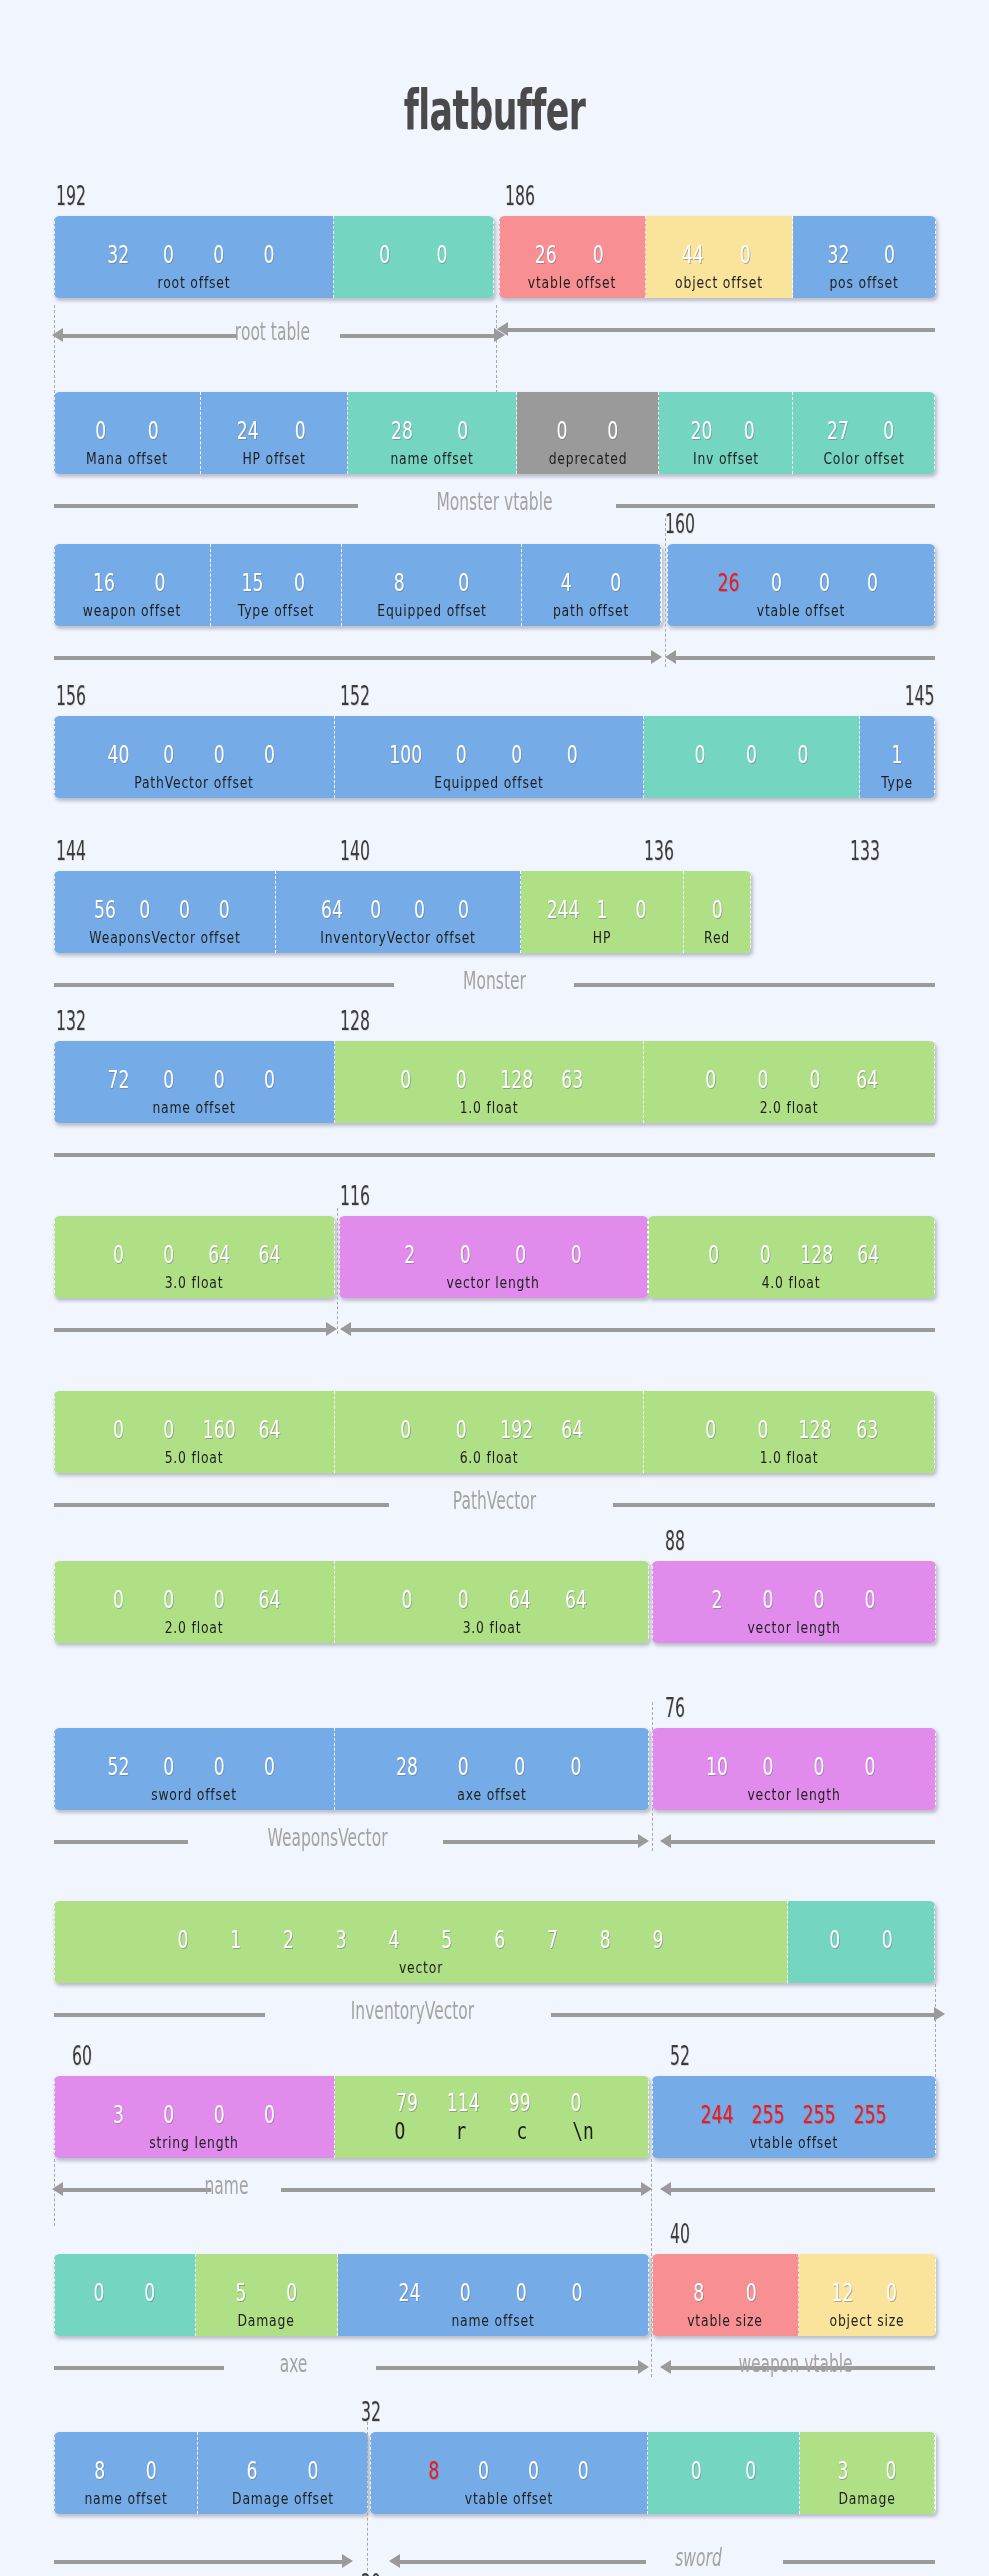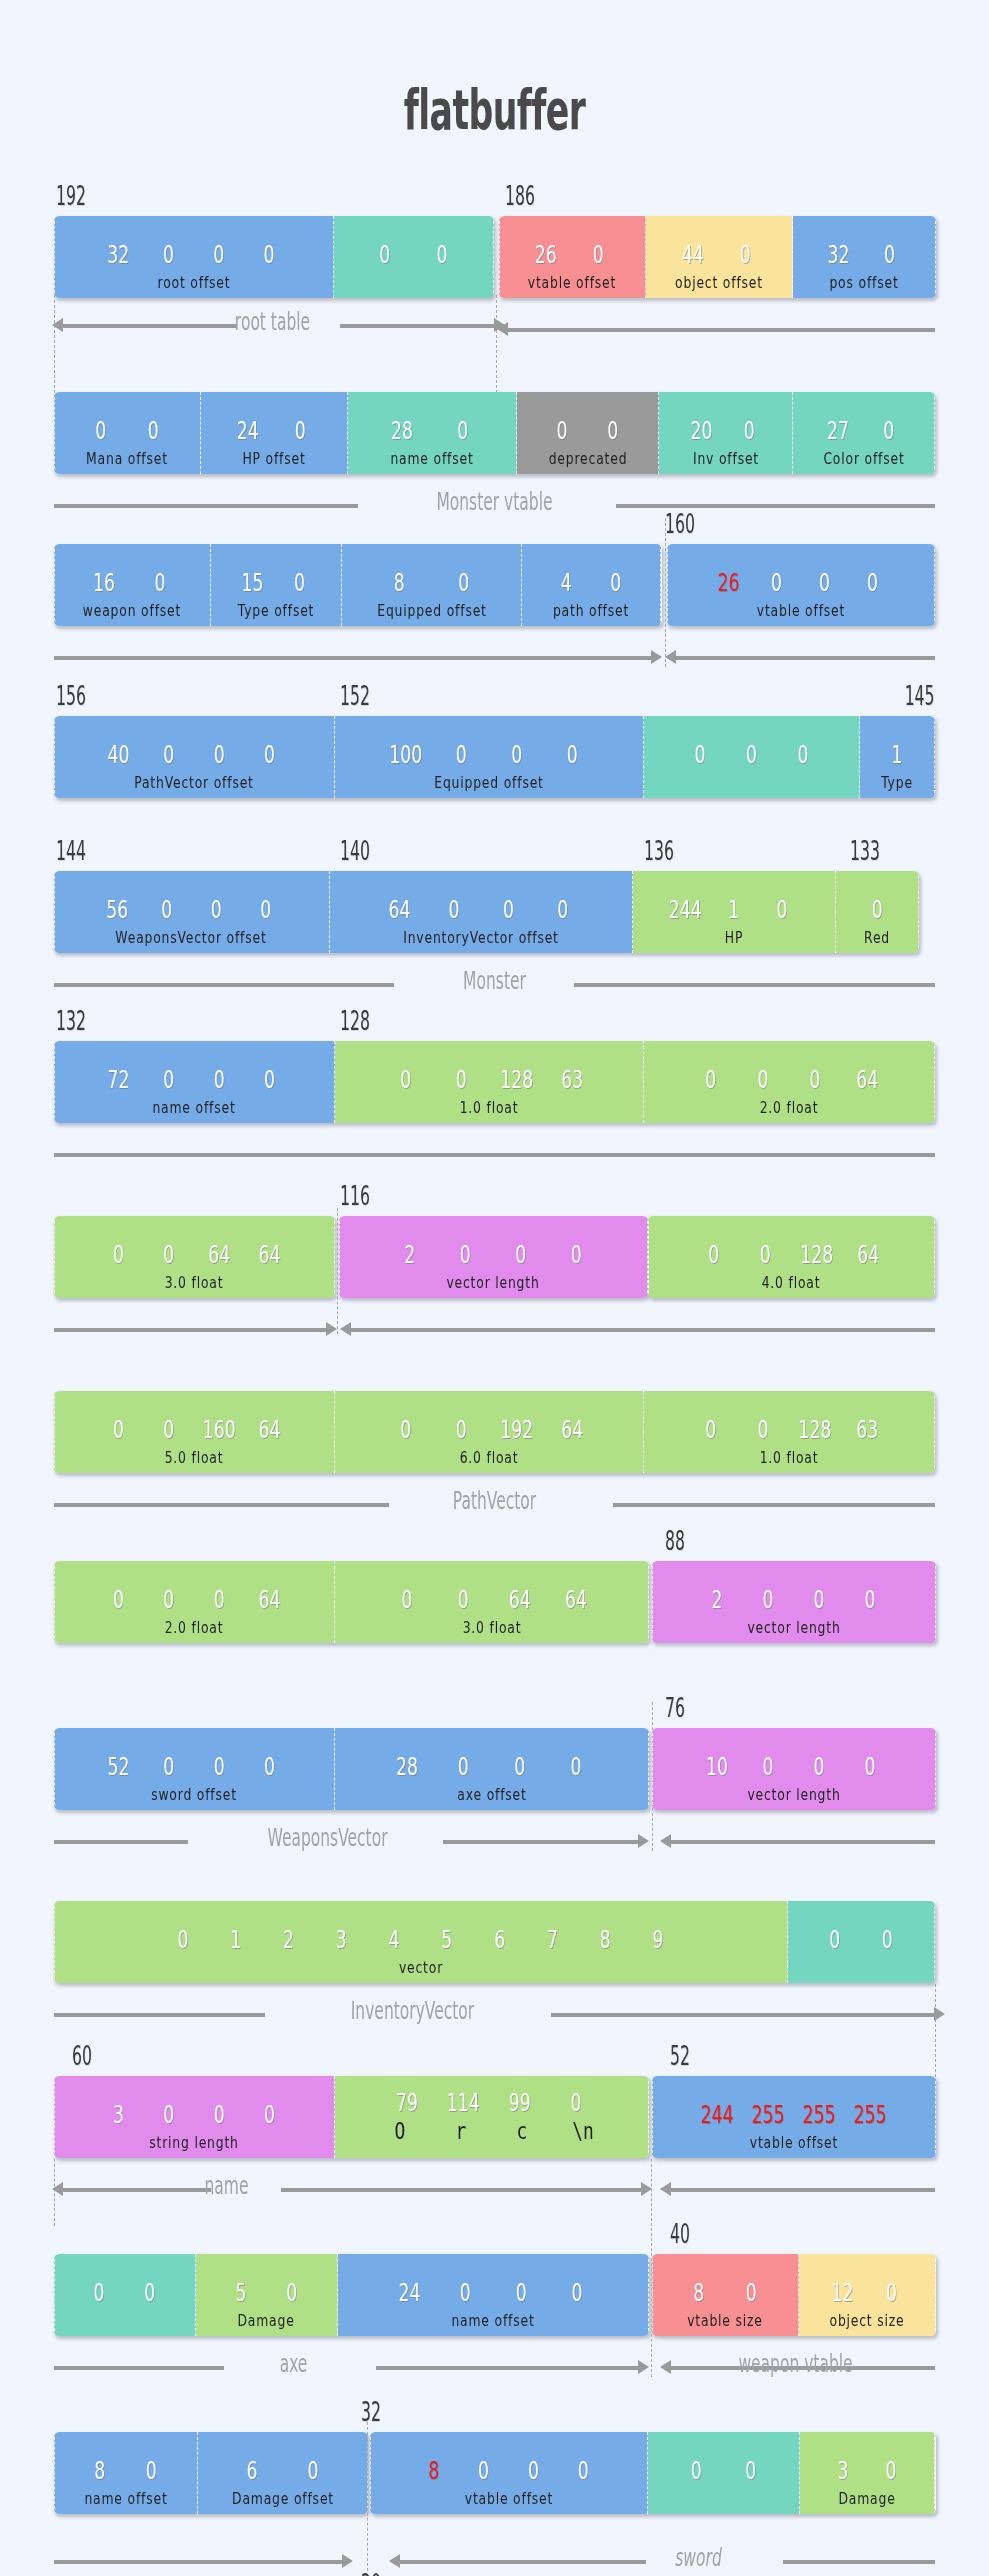--- a/index.html
+++ b/index.html
@@ -165,21 +165,21 @@
           <div class="lbl">object offset</div>
         </div>
         <div class="cell c-offset" style="width: 143px;">
           <div class="bytes">
             <span class="b">32</span>
             <span class="b">0</span>
           </div>
           <div class="lbl">pos offset</div>
         </div>
       </div>
-      <div class="spanrow" style="top: 88px;">
+      <div class="spanrow" style="top: 98px;">
         <div class="vline" style="left: 54px; top: -9.3px; height: 118px;"></div>
         <div class="vline" style="left: 496px; top: -9.3px; height: 118px;"></div>
         <div class="arrow head-l" style="left: 62px; width: 175px;"></div>
         <div class="arrow head-r" style="left: 340px; width: 155px;"></div>
         <div class="caption" style="left: 118px; width: 309px;">root table</div>
       </div>
       <div class="spanrow" style="top: 92px;">
         <div class="arrow head-l" style="left: 507px; width: 428px;"></div>
       </div>
     </div>
@@ -319,21 +319,21 @@
           </div>
           <div class="lbl">Type</div>
         </div>
       </div>
     </div>
     <div class="row" style="top: 871px;">
       <div class="addr" style="left: 56px; top: -36px;">144</div>
       <div class="addr" style="left: 340px; top: -36px;">140</div>
       <div class="addr" style="left: 644px; top: -36px;">136</div>
       <div class="addr" style="left: 850px; top: -36px;">133</div>
-      <div class="grp" style="left: 54px; width: 865px;">
+      <div class="grp" style="left: 54px; width: 697px;">
         <div class="cell c-offset" style="width: 281px;">
           <div class="bytes">
             <span class="b">56</span>
             <span class="b">0</span>
             <span class="b">0</span>
             <span class="b">0</span>
           </div>
           <div class="lbl">WeaponsVector offset</div>
         </div>
         <div class="cell c-offset" style="width: 309px;">

